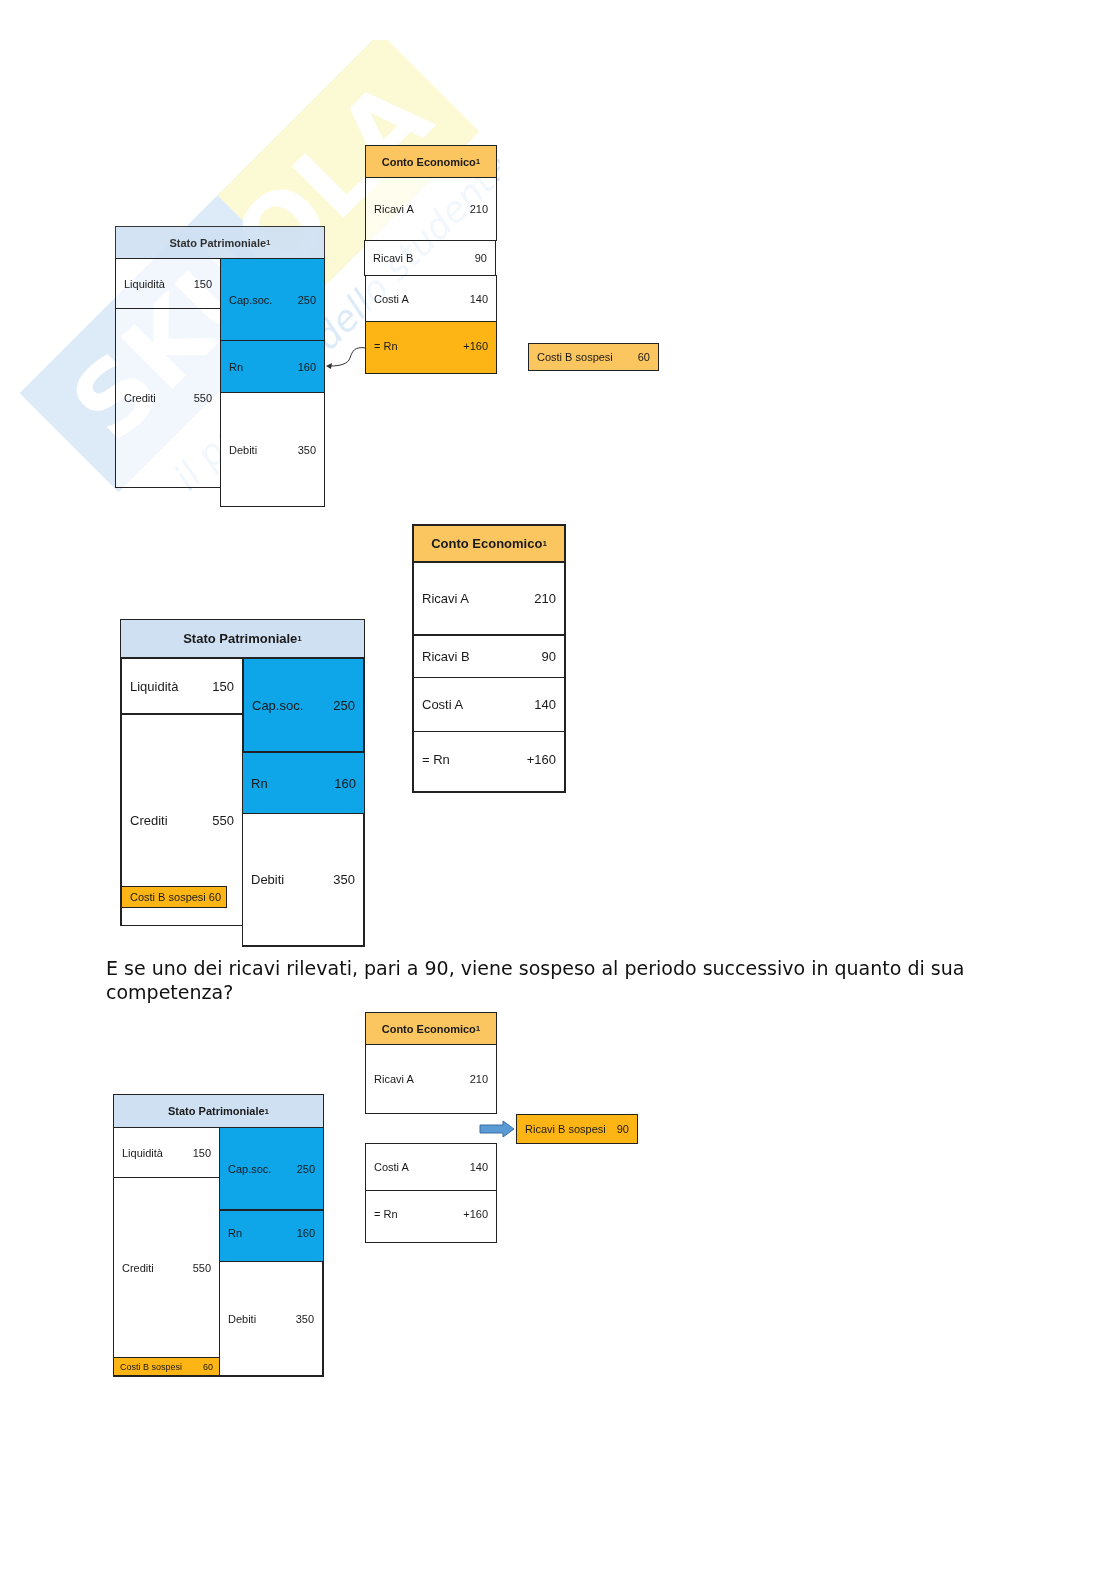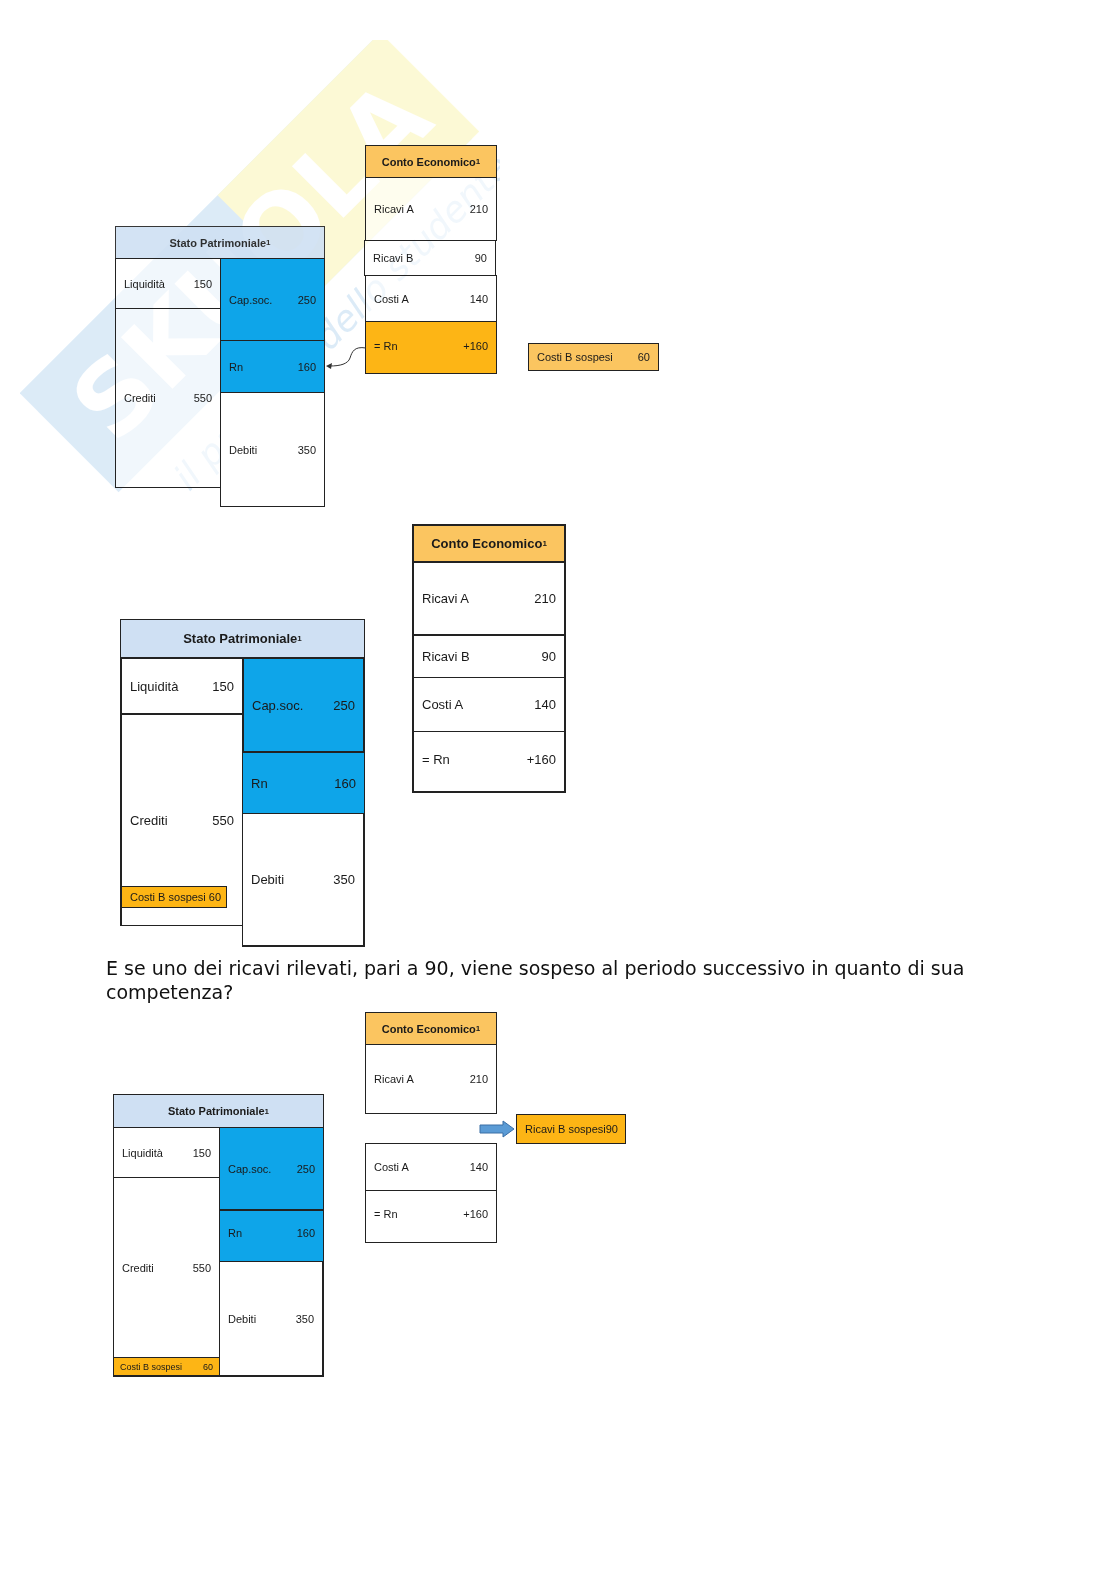--- a/index.html
+++ b/index.html
@@ -260,19 +260,19 @@
     <div class="cell" style="inset:0;font-size:11px;align-items:flex-start;padding-top:17px;">
         <span class="lbl">= Rn</span>
         <span class="val">+160</span>
       </div>
   </div>
 
   <svg class="abs" style="left:479px;top:1120px;width:36px;height:18px;" viewBox="0 0 36 18">
     <path d="M1 5 H24 V1 L35 9 L24 17 V13 H1 Z" fill="#5b9bd5" stroke="#3a6ea5" stroke-width="1"></path>
   </svg>
 
-  <div class="box orange" style="left:516px;top:1114px;width:110px;height:30px;">
+  <div class="box orange" style="left:516px;top:1114px;width:122px;height:30px;">
     <div class="cell" style="inset:0;font-size:11px;">
         <span class="lbl">Ricavi B sospesi</span>
         <span class="val">90</span>
       </div>
   </div>
 </div>
 
 </body></html>

